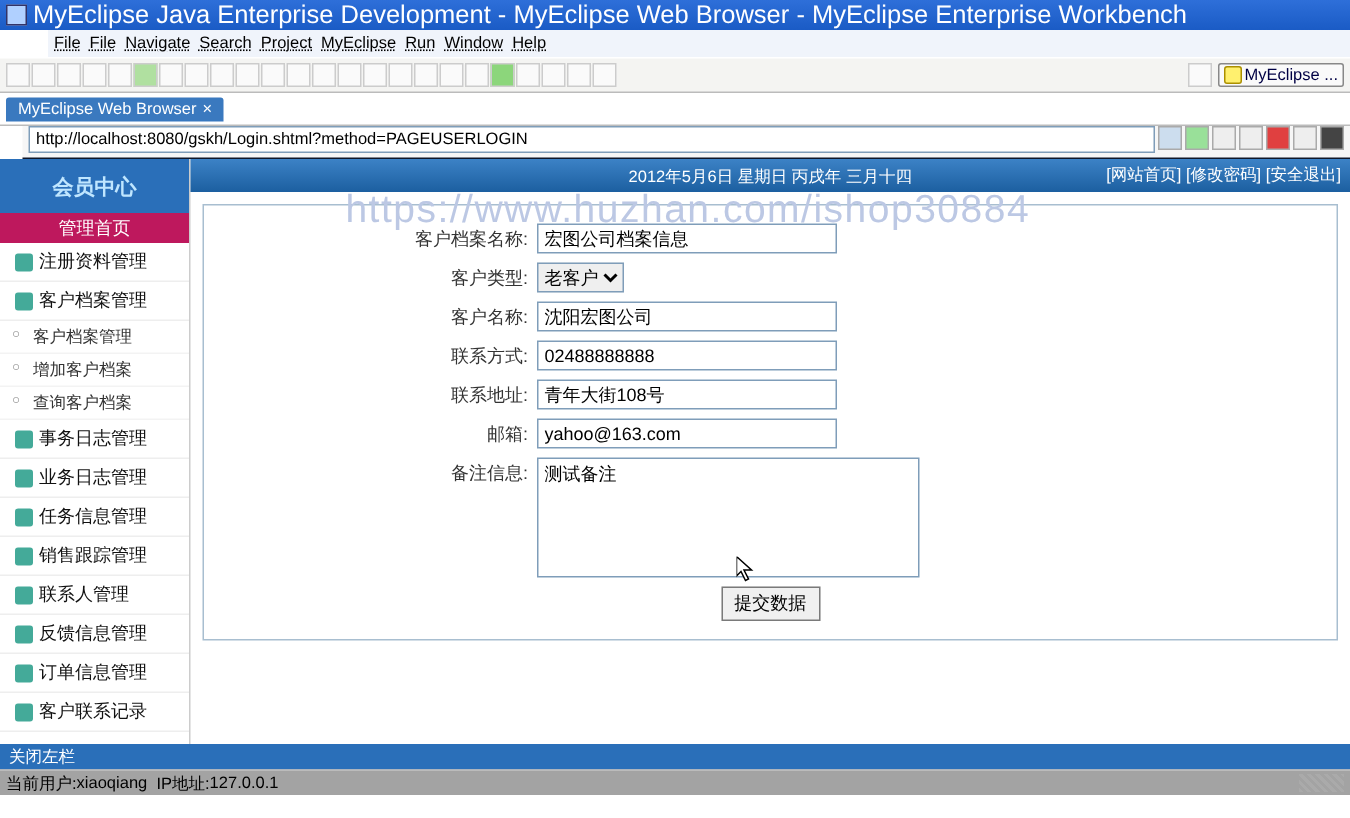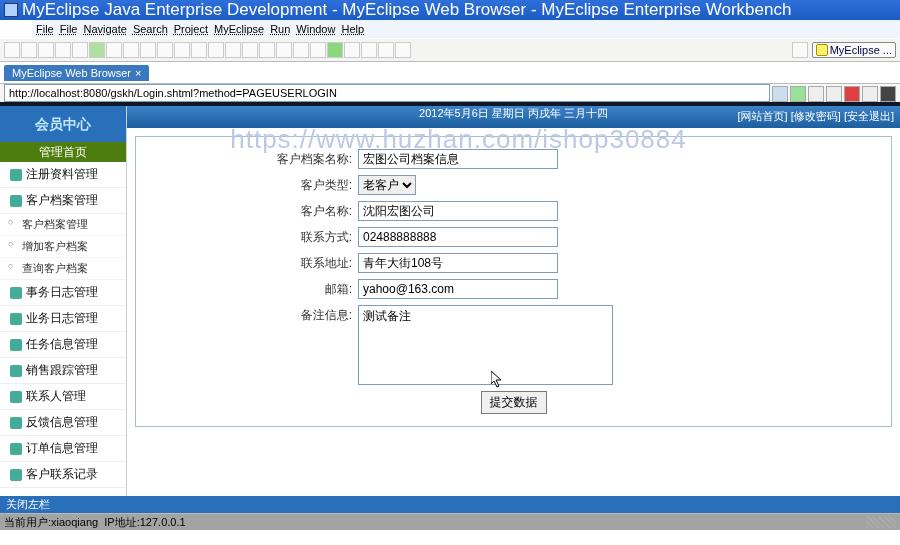--- a/index.html
+++ b/index.html
@@ -9,34 +9,34 @@
 .menubar { height: 18px; background: #f0f4fb; display: flex; align-items: center; padding: 0 4px; font-size: 11px; gap: 6px; text-decoration: underline dotted; color: #000; margin-left: 32px; }
 .menubar span { text-decoration: none; }
 .toolbar { height: 24px; background: #f4f4f2; border-top: 1px solid #fff; border-bottom: 1px solid #bbb; display: flex; align-items: center; padding: 0 4px; gap: 1px; }
 .tbtn { width: 16px; height: 16px; border: 1px solid #ccc; background: #fafafa; display: inline-block; }
 .tright { margin-left: auto; display: flex; gap: 4px; align-items: center; }
 .my-btn { background: #fafafa; border: 1px solid #888; padding: 1px 3px; font-size: 11px; color: #004; border-radius: 2px; display: flex; align-items: center; gap: 2px; }
 .my-ico { width: 12px; height: 12px; background: #fff06e; border: 1px solid #ab8f00; border-radius: 2px; }
 .tabstrip { height: 22px; background: #fff; border-bottom: 1px solid #bbb; display: flex; align-items: center; padding: 0 4px; }
 .tab { background: #3a79bf; color: #fff; font-size: 11px; padding: 2px 8px; display: flex; align-items: center; gap: 4px; border-radius: 2px 2px 0 0; }
 .tab .x { color: #fff; cursor: pointer; font-size: 11px; }
-.addrbar { height: 22px; background: #f6f6f6; border-bottom: 4px solid #0f172a; display: flex; align-items: flex-end; padding: 0 4px; gap: 2px; }
+.addrbar { height: 22px; background: #f6f6f6; border-bottom: 1px solid #0f172a; display: flex; align-items: flex-start; padding: 0 4px; gap: 2px; margin-left: 15px; }
 .addrbar input { flex: 1; font-size: 11px; padding: 2px 4px; border: 1px solid #7f9db9; }
 .addrbtn { width: 16px; height: 16px; border: 1px solid #aaa; background: #eee; }
 .app { display: flex; height: 390px; background: #fff; }
 .sidebar { width: 127px; background: #fff; border-right: 1px solid #ccc; }
 .logo { height: 36px; background: linear-gradient(#2a6fb9,#2a6fb9); color: #bfe6ff; font-size: 14px; font-weight: bold; text-align: center; line-height: 36px; }
-.navhead { height: 20px; background: #4d7c0f; color: #fff; font-size: 12px; text-align: center; line-height: 20px; }
+.navhead { height: 20px; background: #be185d; color: #fff; font-size: 12px; text-align: center; line-height: 20px; }
 .navitem { display: flex; align-items: center; gap: 4px; padding: 4px 10px; font-size: 12px; color: #111; border-bottom: 1px solid #eee; cursor: pointer; }
 .navitem .bullet { width: 12px; height: 12px; background: #4a9; border-radius: 2px; }
 .sublist { background: #fff; }
 .subitem { padding: 3px 10px 3px 22px; font-size: 11px; color: #333; cursor: pointer; border-bottom: 1px solid #f3f3f3; position: relative; }
 .subitem::before { content: "○"; position: absolute; left: 8px; top: 3px; font-size: 9px; color: #888; }
 .main { flex: 1; position: relative; }
-.mainhead { height: 22px; background: linear-gradient(#3c82c6,#1c5fa0); color: #fff; font-size: 11px; display: flex; padding: 0 6px; }
+.mainhead { height: 22px; background: linear-gradient(#3c82c6,#1c5fa0); color: #fff; font-size: 11px; display: flex; align-items: center; padding: 0 6px; }
 .mainhead .date { margin: 0 auto; }
 .mainhead .links { position: absolute; right: 6px; top: 3px; }
 .mainhead .links span { cursor: pointer; }
 .wm { position: absolute; top: 18px; left: -110px; right: 0; color: #bcc8e4; font-family: Liberation Sans, sans-serif; font-size: 26px; letter-spacing: 1px; text-align: center; pointer-events: none; }
 .formwrap { margin: 8px; border: 1px solid #a8bed0; background: #fff; padding: 12px; }
 .formrow { display: flex; margin-bottom: 6px; align-items: flex-start; }
 .formrow .lbl { width: 210px; text-align: right; padding-right: 6px; color: #333; font-size: 12px; line-height: 20px; }
 .formrow input[type=text] { width: 200px; border: 1px solid #7f9db9; padding: 2px 4px; font-size: 12px; height: 20px; }
 .formrow select { width: 58px; border: 1px solid #7f9db9; font-size: 12px; height: 20px; }
 .formrow textarea { width: 255px; height: 80px; border: 1px solid #7f9db9; padding: 2px 4px; font-size: 12px; resize: none; }

